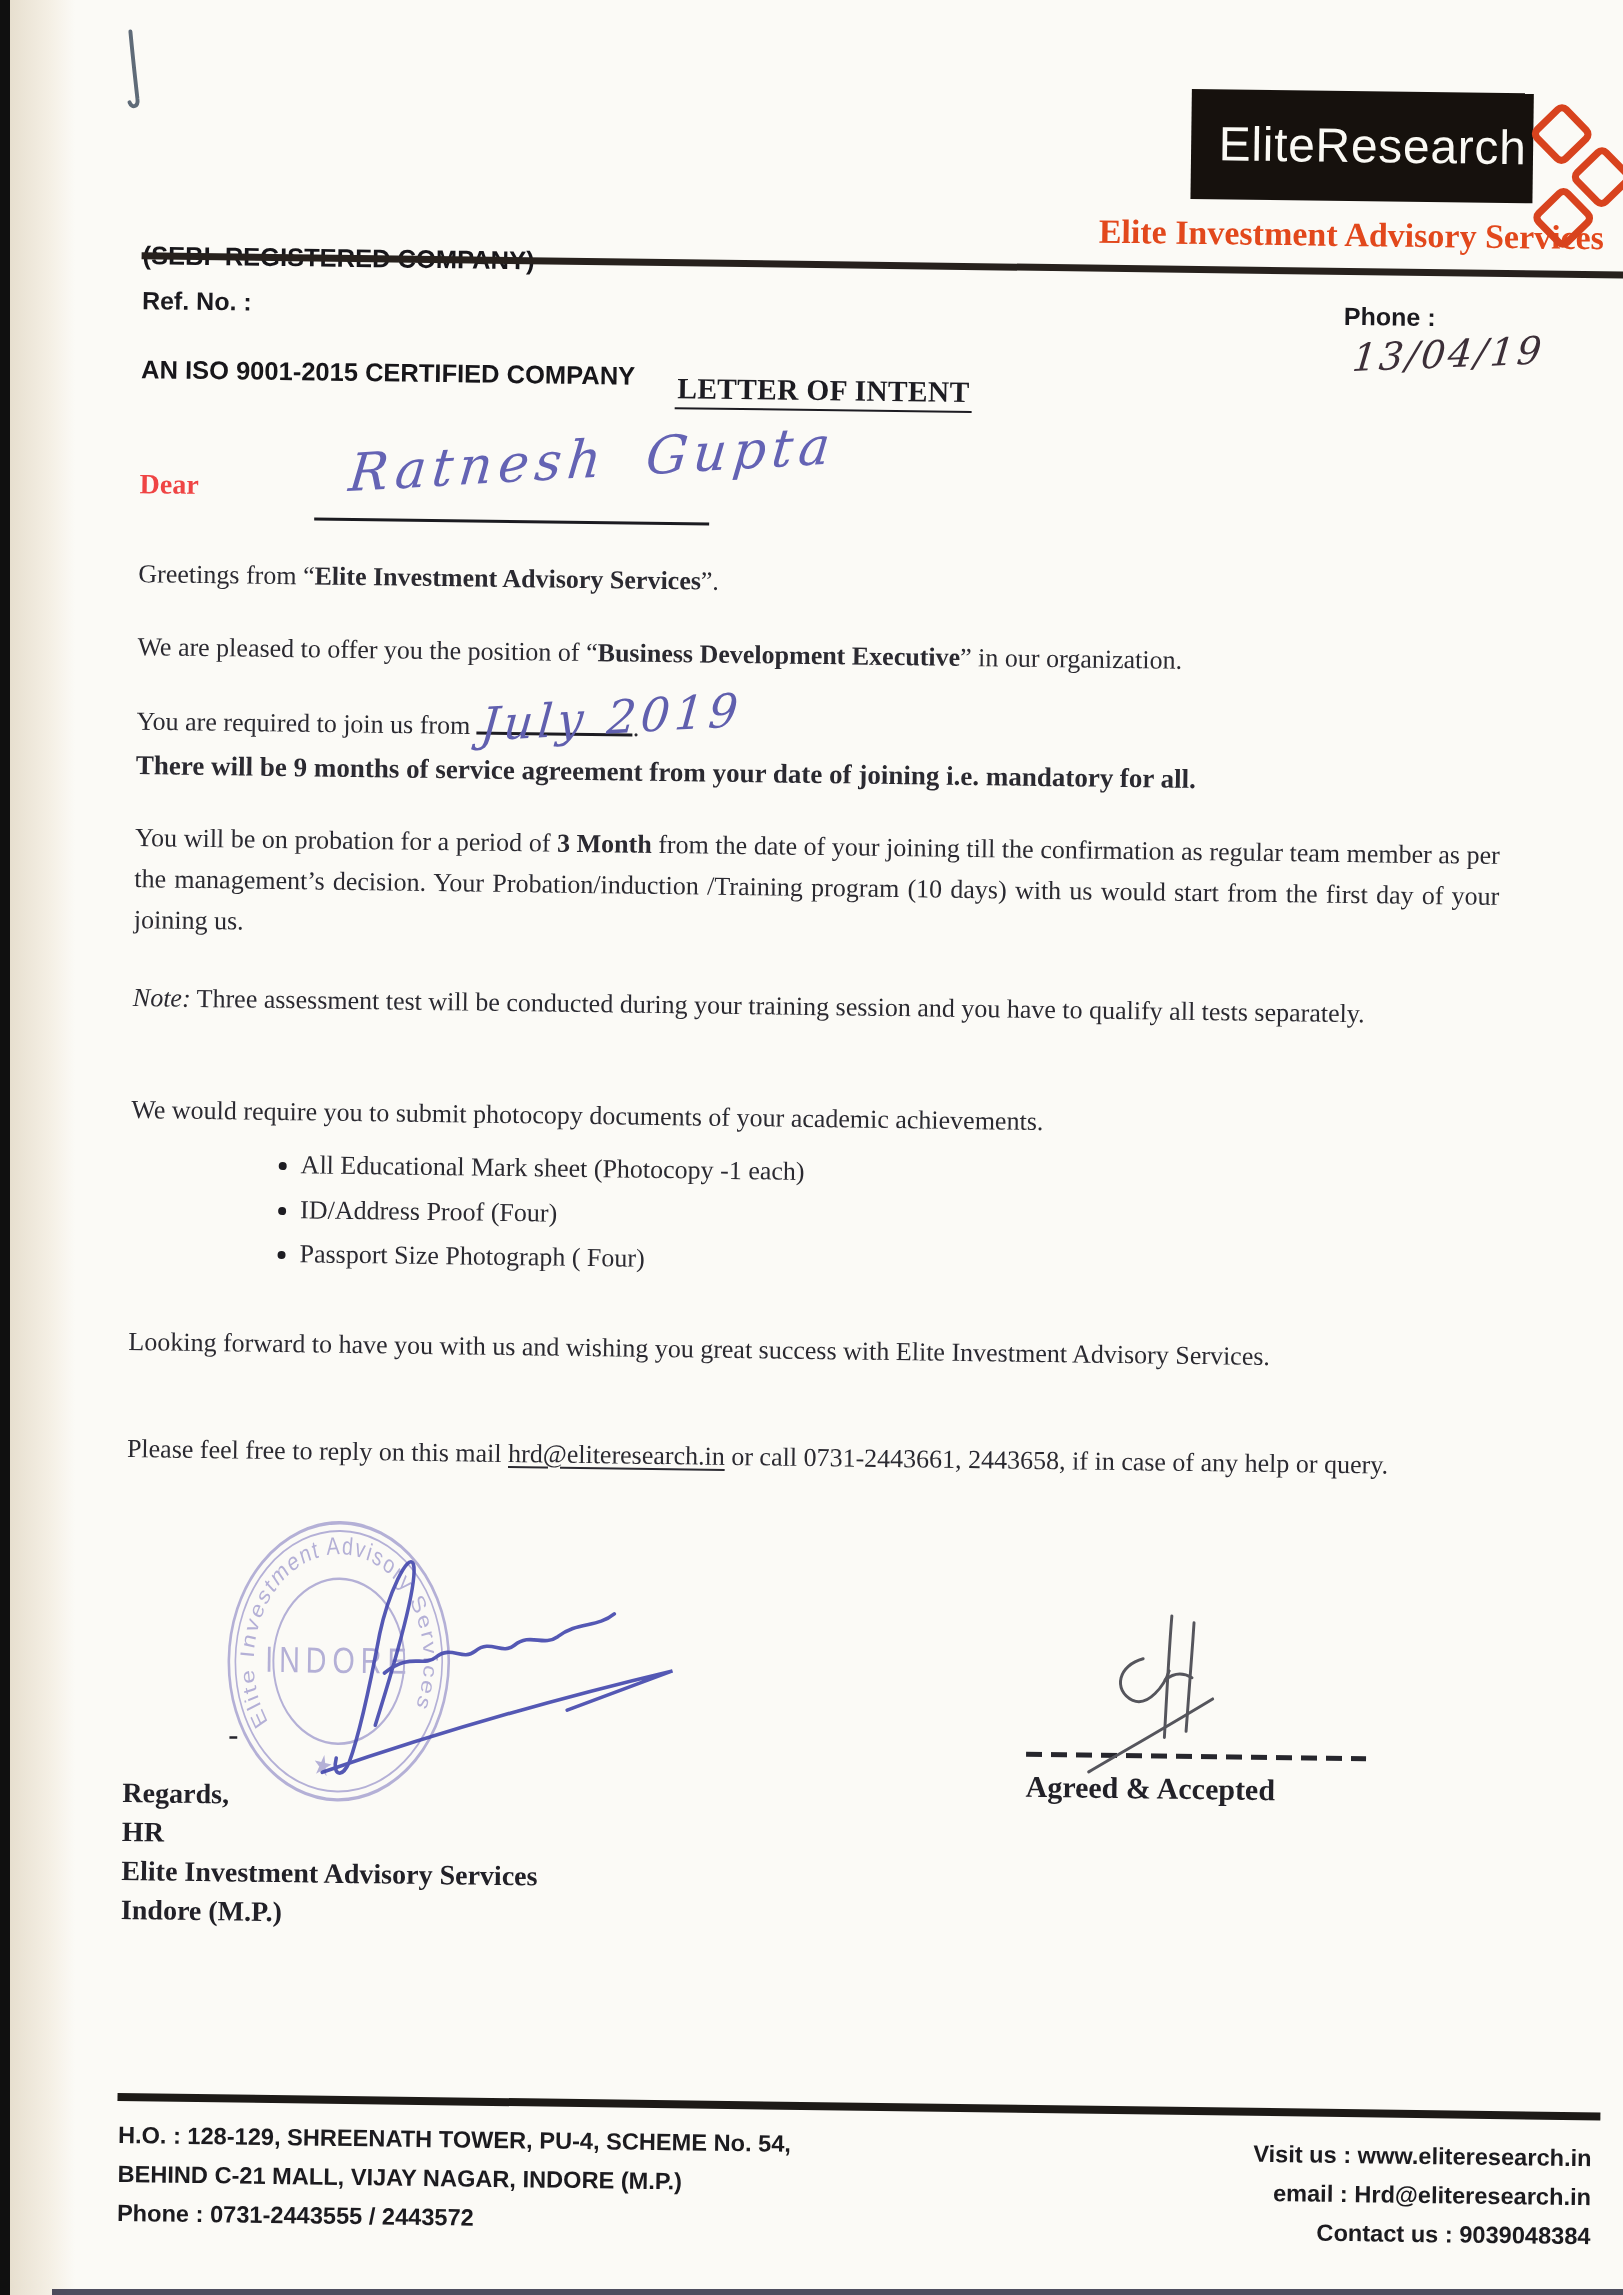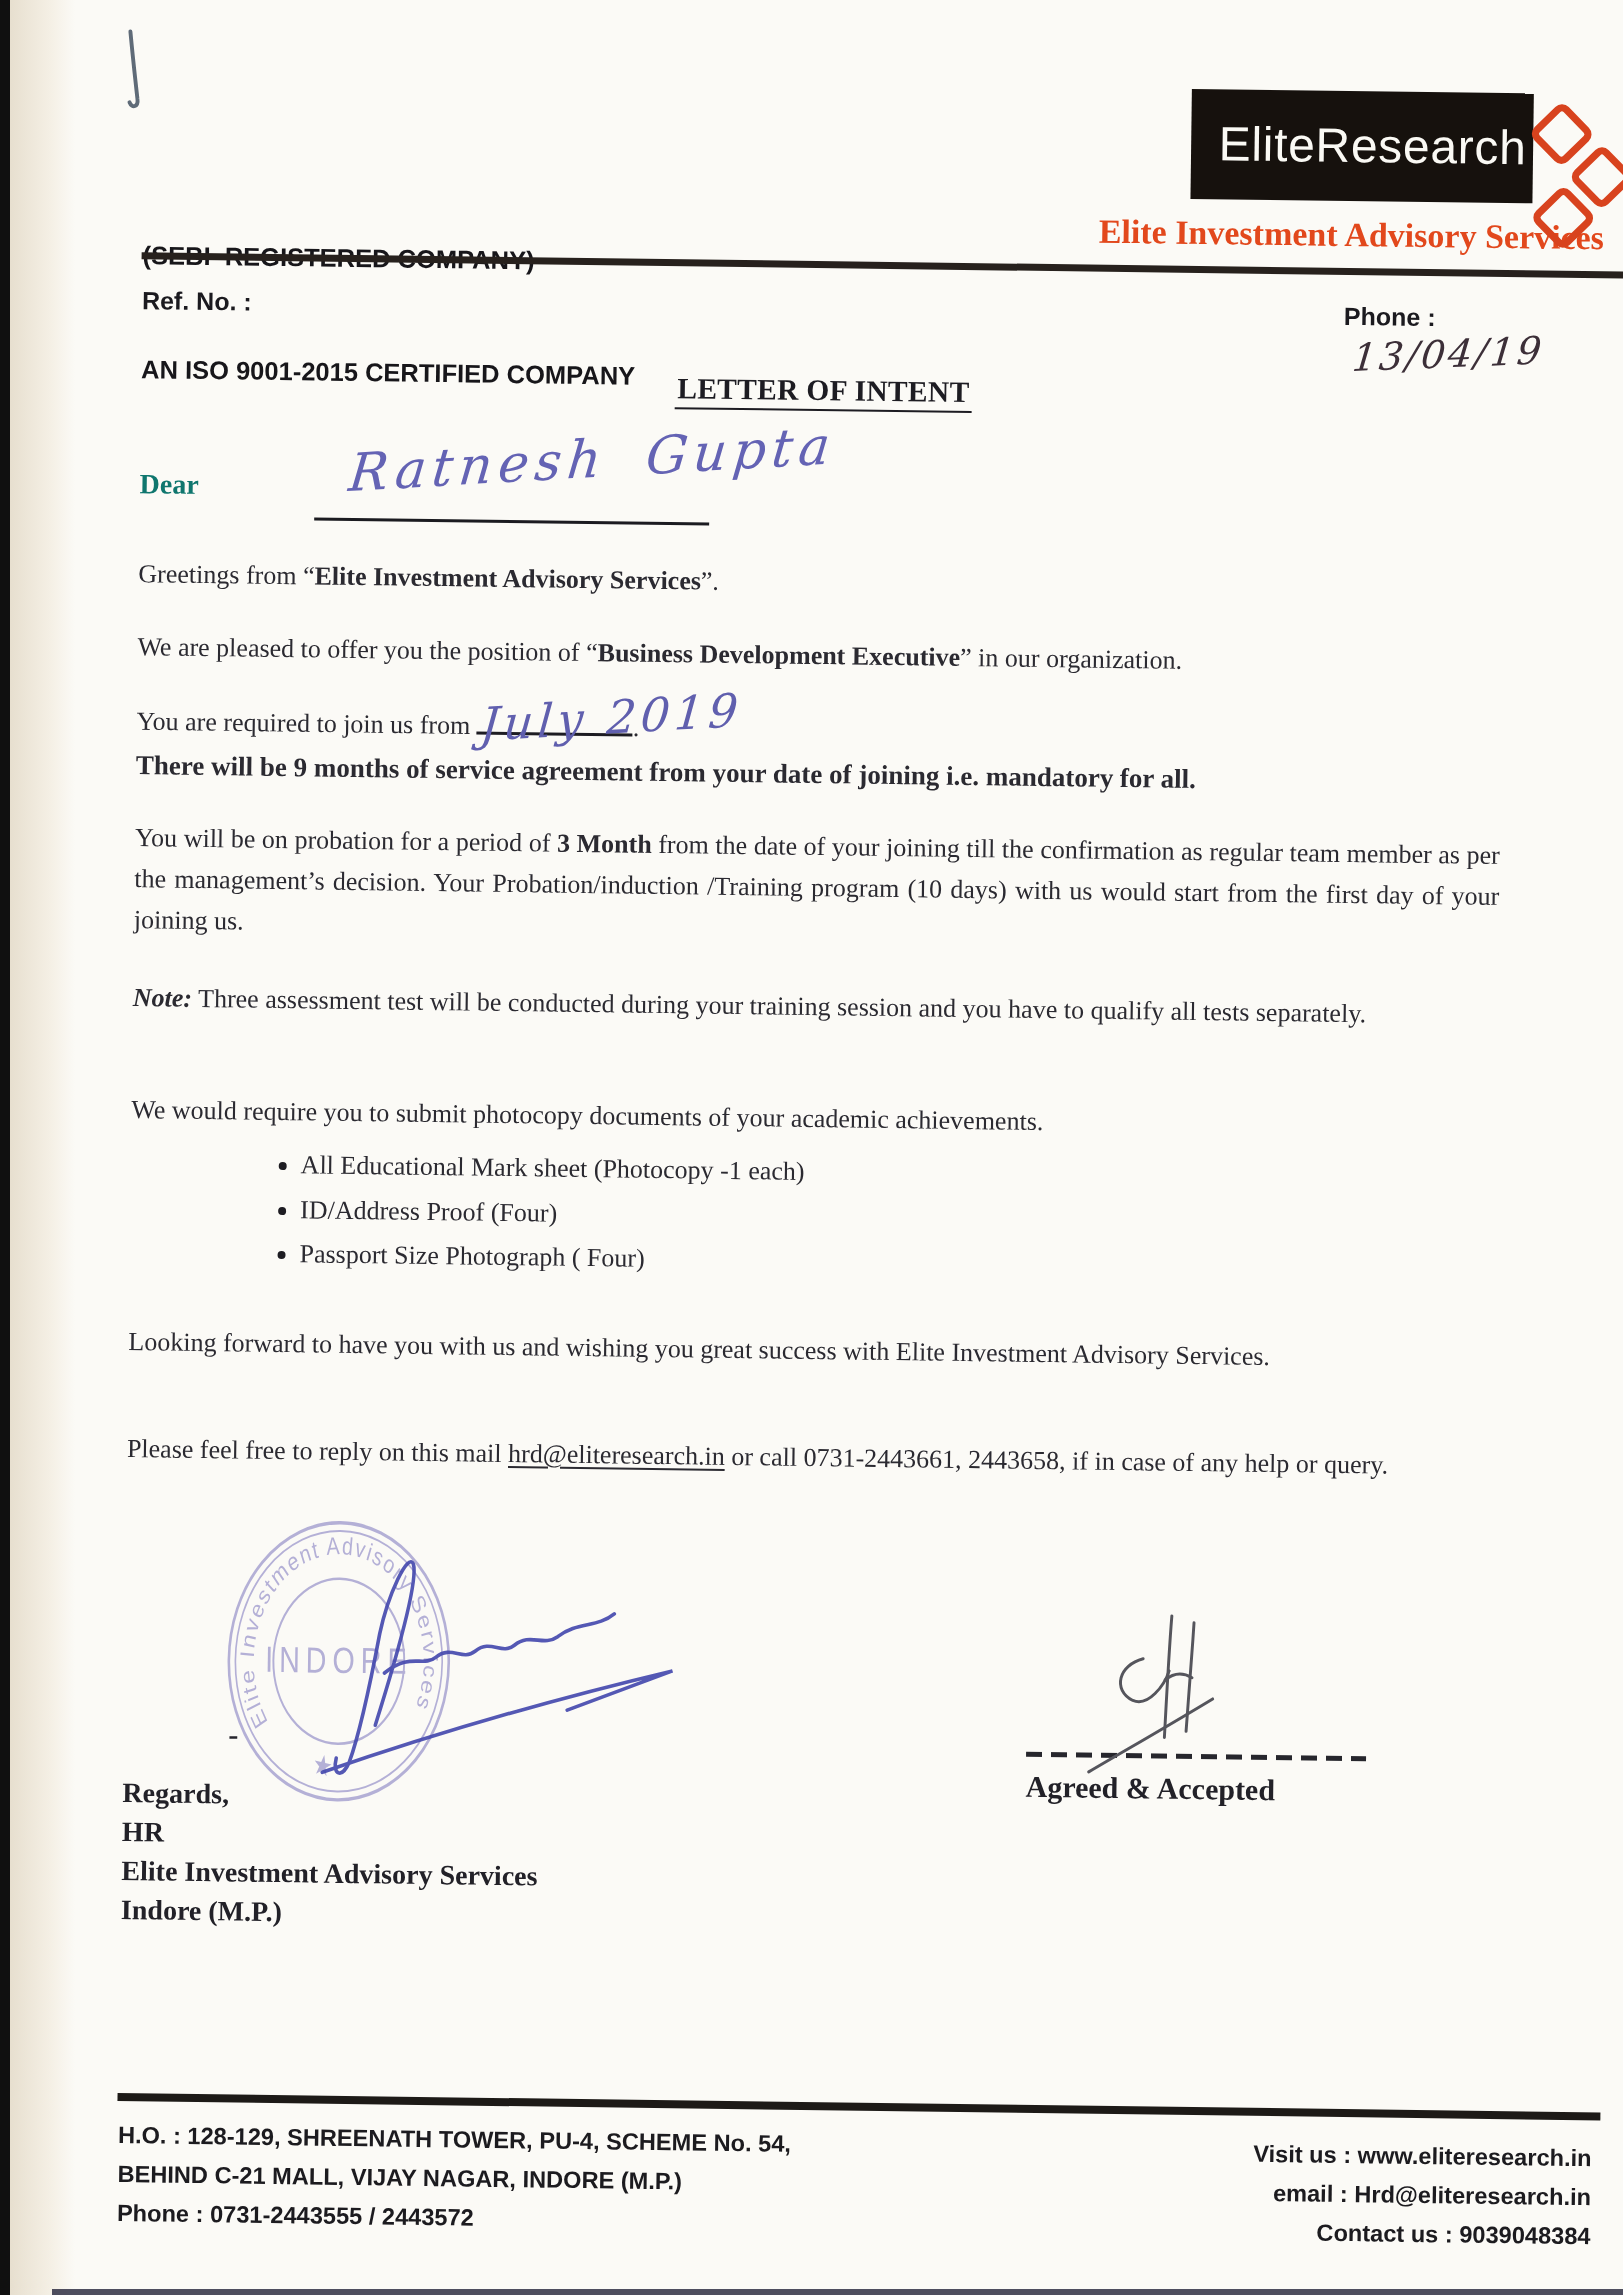--- a/index.html
+++ b/index.html
@@ -30,30 +30,30 @@
   .date-block{left:1333px;top:295px;font-family:"Liberation Sans",sans-serif;font-weight:bold;font-size:25px;color:#1b1a1f;}
   .hand{font-family:"DejaVu Serif",serif;font-style:italic;}
   .date-value{display:inline-block;font-size:38px;color:#3c2f38;margin-left:9.2px;letter-spacing:2.6px;
       transform:rotate(-3deg) skewX(-8deg);vertical-align:-6.5px;font-weight:normal;}
 
   .title-wrap{left:131px;top:374px;width:1365px;text-align:center;}
   .title-text{display:inline-block;font-weight:bold;font-size:29.5px;letter-spacing:0.3px;color:#1d1c22;
       border-bottom:2.6px solid #1d1c22;padding:0 2px 2px;}
 
   
-  .dear{left:131px;top:477px;font-weight:bold;font-size:28px;color:#0f766e;}
+  .dear{left:131px;top:477px;font-weight:bold;font-size:28px;color:#ef4444;}
   .dear-underline{left:306px;top:524px;width:395px;height:3.3px;background:#1b1b20;}
   .dear-name{left:340px;top:432px;font-size:52px;color:#6463b4;letter-spacing:5.9px;word-spacing:17px;
       transform:rotate(-4deg) skewX(-9deg);white-space:nowrap;font-weight:normal;}
 
   
   .par{position:absolute;left:131px;width:1365px;font-size:26px;line-height:41px;text-align:justify;color:#2b2a31;}
   .single{text-align:left;}
   .b{font-weight:bold;}
-  .bi{font-weight:bold;font-style:italic;}
+  .bi{font-weight:normal;font-style:italic;}
   .p-greet{top:562px;}
   .p-offer{top:635px;}
   .p-join{top:708px;text-align:left;}
   .join-blank{display:inline-block;width:156px;height:27.5px;border-bottom:3.3px solid #1d1c22;
       position:relative;margin-left:6.5px;vertical-align:baseline;}
   .join-hand{position:absolute;left:3.9px;bottom:-5.2px;font-size:46px;color:#605fae;letter-spacing:4.6px;
       transform:rotate(-4deg) skewX(-8deg);white-space:nowrap;}
   .p-agree{top:754px;font-weight:bold;font-size:27px;text-align:left;}
   .p-prob{top:826px;}
   .p-note{top:986px;}

